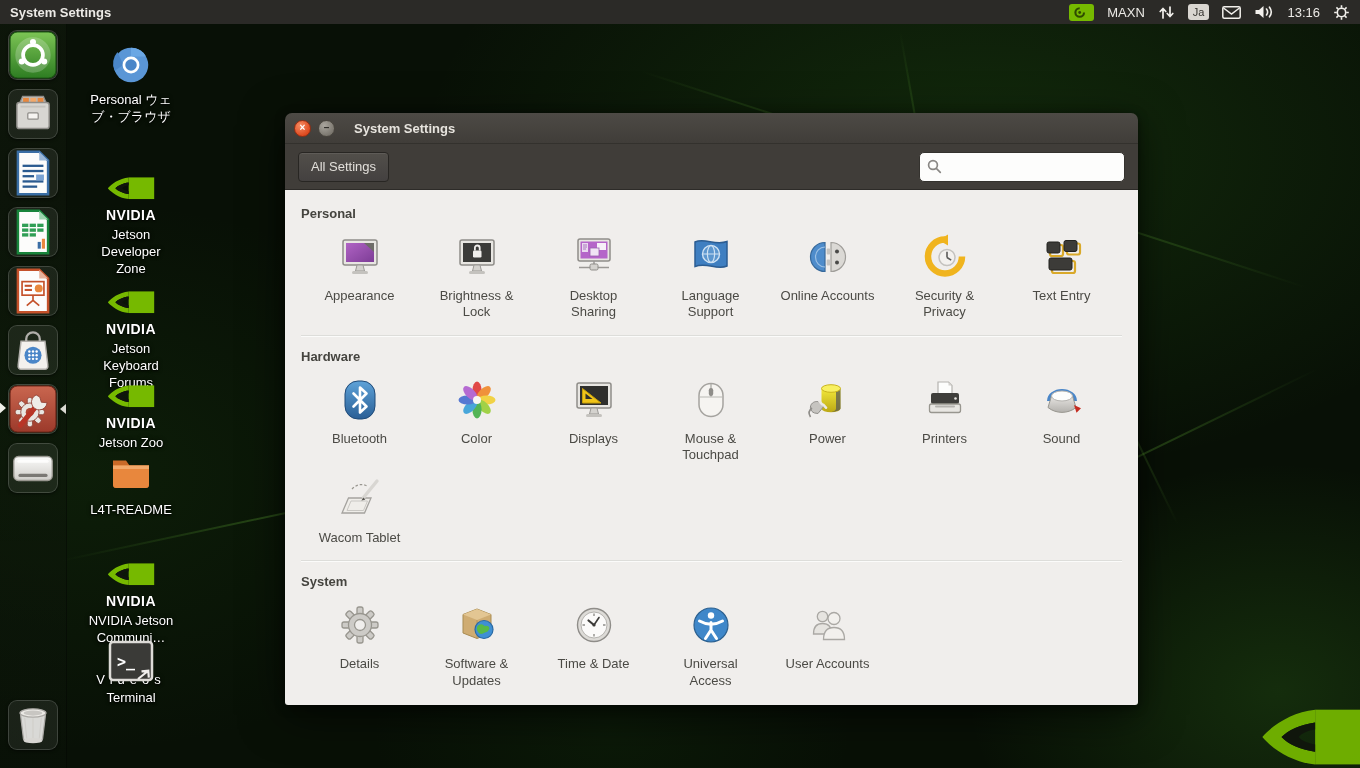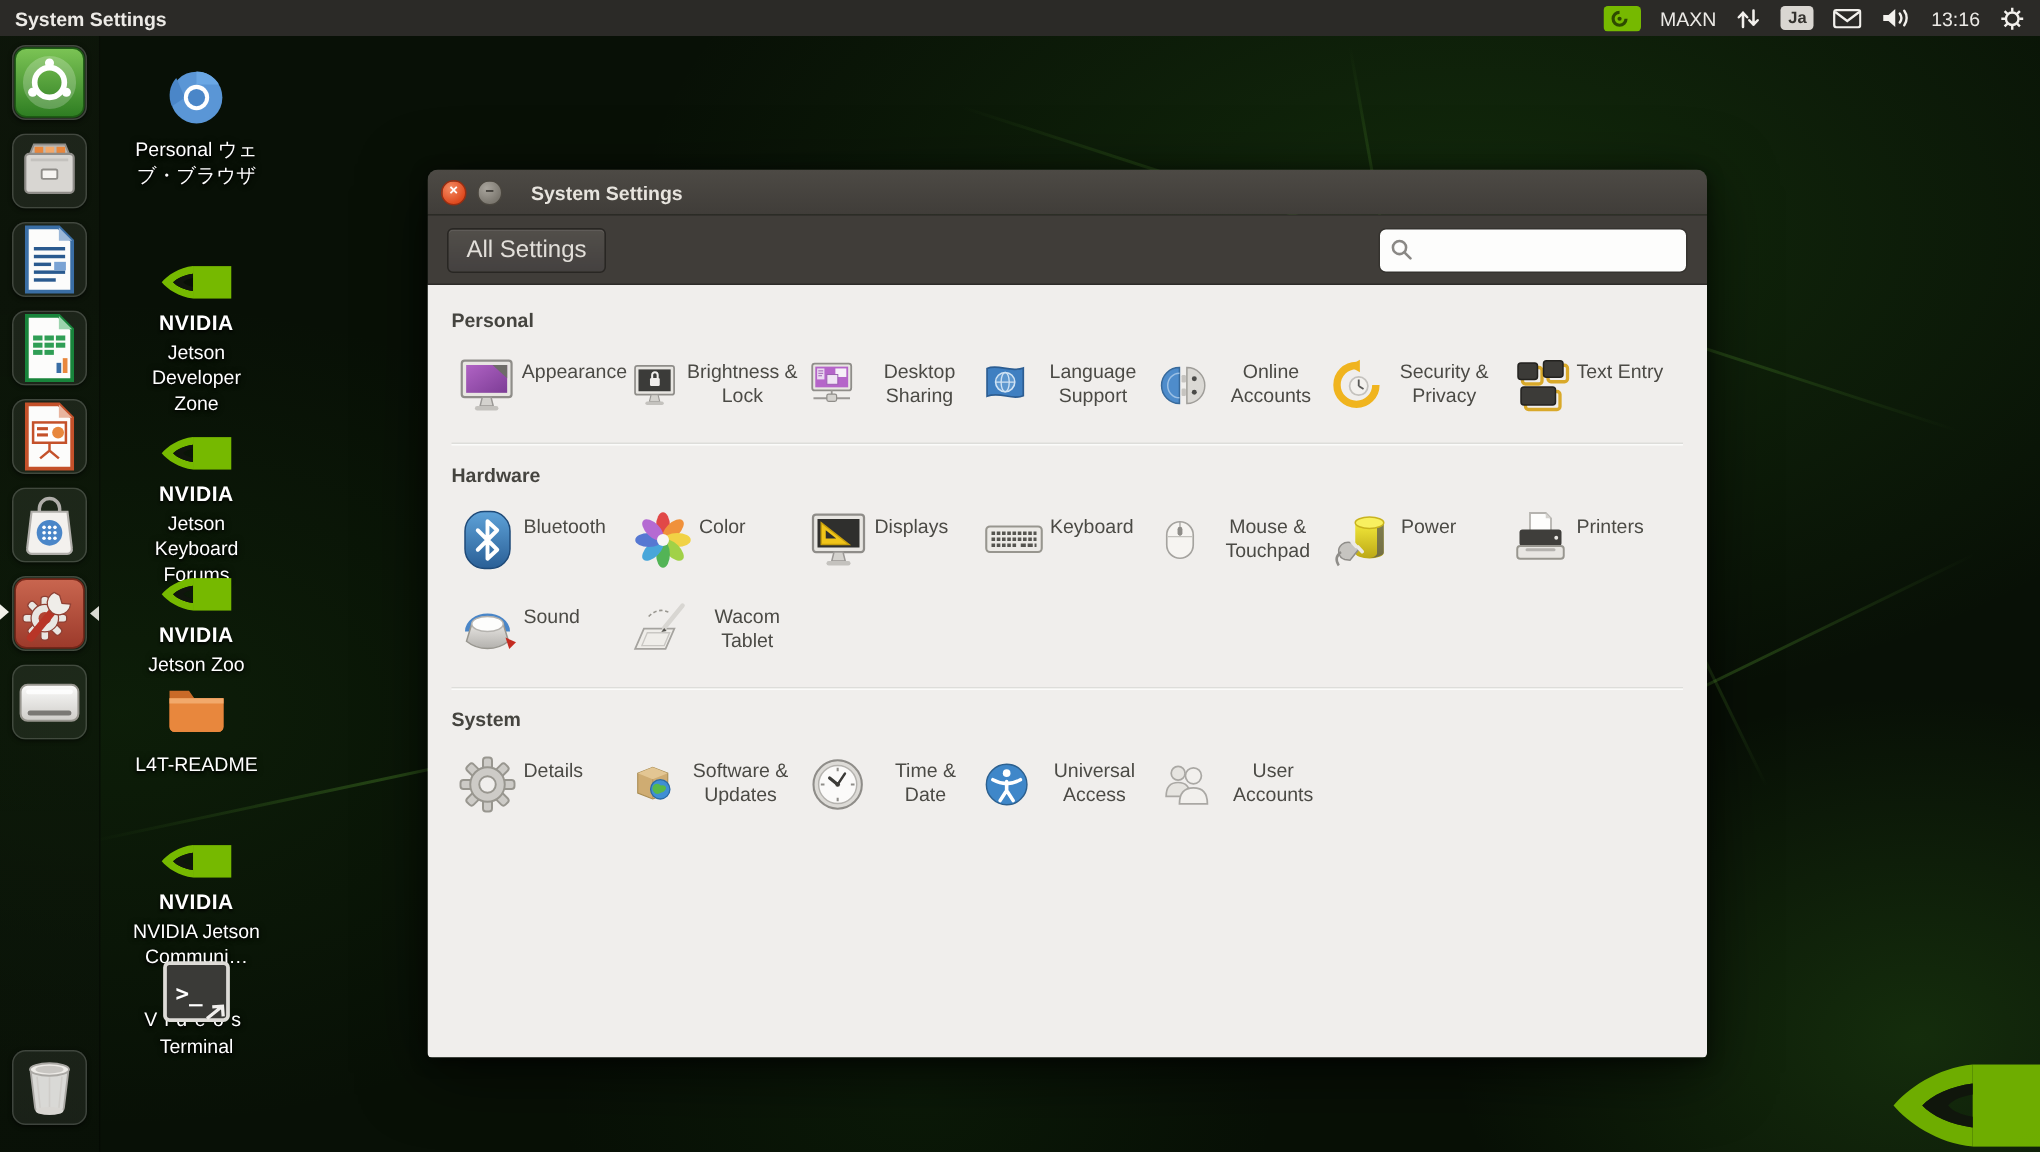--- a/index.html
+++ b/index.html
@@ -21,21 +21,21 @@
   .wl3{left:1020px;top:200px;width:360px;transform:rotate(64deg)}
   .wl4{left:60px;top:560px;width:420px;transform:rotate(-12deg);opacity:.6}
   .wl5{left:900px;top:30px;width:300px;transform:rotate(80deg);opacity:.7}
   .watermark{position:absolute;right:-26px;bottom:-14px;width:130px;height:86px;opacity:.92}
   
   .topbar{position:absolute;left:0;top:0;right:0;height:24px;background:#2b2a27;
     color:#eceae6;display:flex;align-items:center;padding:0 10px;font-size:13px;z-index:30;box-sizing:border-box}
   .tb-title{font-weight:bold}
   .tray{margin-left:auto;display:flex;align-items:center;gap:13px}
   .tray svg{display:block}
-  .ja-badge{background:#d9d6d1;color:#34322e;font-weight:bold;font-size:11px;
+  .ja-badge{background:#d9d6d1;color:#34322e;font-weight:normal;font-size:11px;
     padding:1px 5px;border-radius:3px;line-height:14px}
   .clock{font-size:13px}
   
   .launcher{position:absolute;left:0;top:24px;width:66px;bottom:0;z-index:5;
     background:linear-gradient(rgba(16,26,12,.55),rgba(10,18,8,.48));
     border-right:1px solid rgba(0,0,0,.35)}
   .litem{position:absolute;left:8px;width:50px;height:50px;border-radius:9px;
     background:rgba(255,255,255,.07);
     box-shadow:inset 0 0 0 1px rgba(255,255,255,.16),0 1px 3px rgba(0,0,0,.55)}
   .litem svg{width:50px;height:50px;display:block}
@@ -72,32 +72,32 @@
   .wbtn{width:17px;height:17px;border-radius:50%;margin-right:7px;display:flex;
     align-items:center;justify-content:center;font-size:10px;font-weight:bold;
     box-sizing:border-box;line-height:1}
   .wbtn-close{background:radial-gradient(circle at 35% 30%,#f58b62,#de4a1f 72%);
     border:1px solid #96globe2e12;border:1px solid #962e12;color:#fff}
   .wbtn-min{background:radial-gradient(circle at 35% 30%,#a9a59d,#7b776f 72%);
     border:1px solid #4a463f;color:#2e2c28}
   .wtitle{color:#e7e4de;font-weight:bold;font-size:13px;margin-left:12px}
   .toolbar{height:45px;flex:0 0 45px;background:#403d39;display:flex;align-items:center;
     padding:0 13px;border-bottom:1px solid #2d2b28}
-  .allset{height:28px;padding:0 12px;border-radius:4px;font-size:16px;color:#e2dfda;
+  .allset{height:28px;padding:0 12px;border-radius:4px;font-size:13px;color:#e2dfda;
     background:linear-gradient(#524f4a,#444140);border:1px solid #282623;
     display:flex;align-items:center;box-shadow:inset 0 1px 0 rgba(255,255,255,.08)}
   .search{margin-left:auto;position:relative;width:206px}
   .search input{width:100%;height:30px;border-radius:5px;border:1px solid #34322e;
     background:#fdfdfc;padding:0 8px 0 30px;font-size:13px;box-sizing:border-box;
     outline:none;color:#333}
   .mag{position:absolute;left:8px;top:7px}
   .content{flex:1;background:#f0eeec;padding:10px 16px;overflow:hidden}
   .sec-title{font-size:13px;font-weight:bold;color:#45443f;margin:6px 0 12px}
   .grid{display:flex;flex-wrap:wrap;width:822px}
-  .ci{width:117px;display:flex;flex-direction:row;margin-bottom:12px}
+  .ci{width:117px;display:flex;flex-direction:column;align-items:center;margin-bottom:12px}
   .ci svg{width:48px;height:48px;display:block}
   .ci-label{margin-top:7px;font-size:13px;color:#4b4a45;text-align:center;
     line-height:1.25;max-width:96px}
   .sep{border-top:1px solid #ddddda;border-bottom:1px solid #fbfbfa;margin:2px 0 12px}
 </style>
 </head>
 <body>
 
 <svg width="0" height="0" style="position:absolute" xmlns="http://www.w3.org/2000/svg">
 <defs>
@@ -646,26 +646,20 @@
           <div class="ci-label">Color</div>
         </div>
       <div class="ci">
           <svg viewBox="0 0 48 48">
             <use href="#ic-displays"></use>
           </svg>
           <div class="ci-label">Displays</div>
         </div>
       <div class="ci">
           <svg viewBox="0 0 48 48">
-            <use href="#ic-keyboard"></use>
-          </svg>
-          <div class="ci-label">Keyboard</div>
-        </div>
-      <div class="ci">
-          <svg viewBox="0 0 48 48">
             <use href="#ic-mouse"></use>
           </svg>
           <div class="ci-label">Mouse &amp; Touchpad</div>
         </div>
       <div class="ci">
           <svg viewBox="0 0 48 48">
             <use href="#ic-power"></use>
           </svg>
           <div class="ci-label">Power</div>
         </div>

